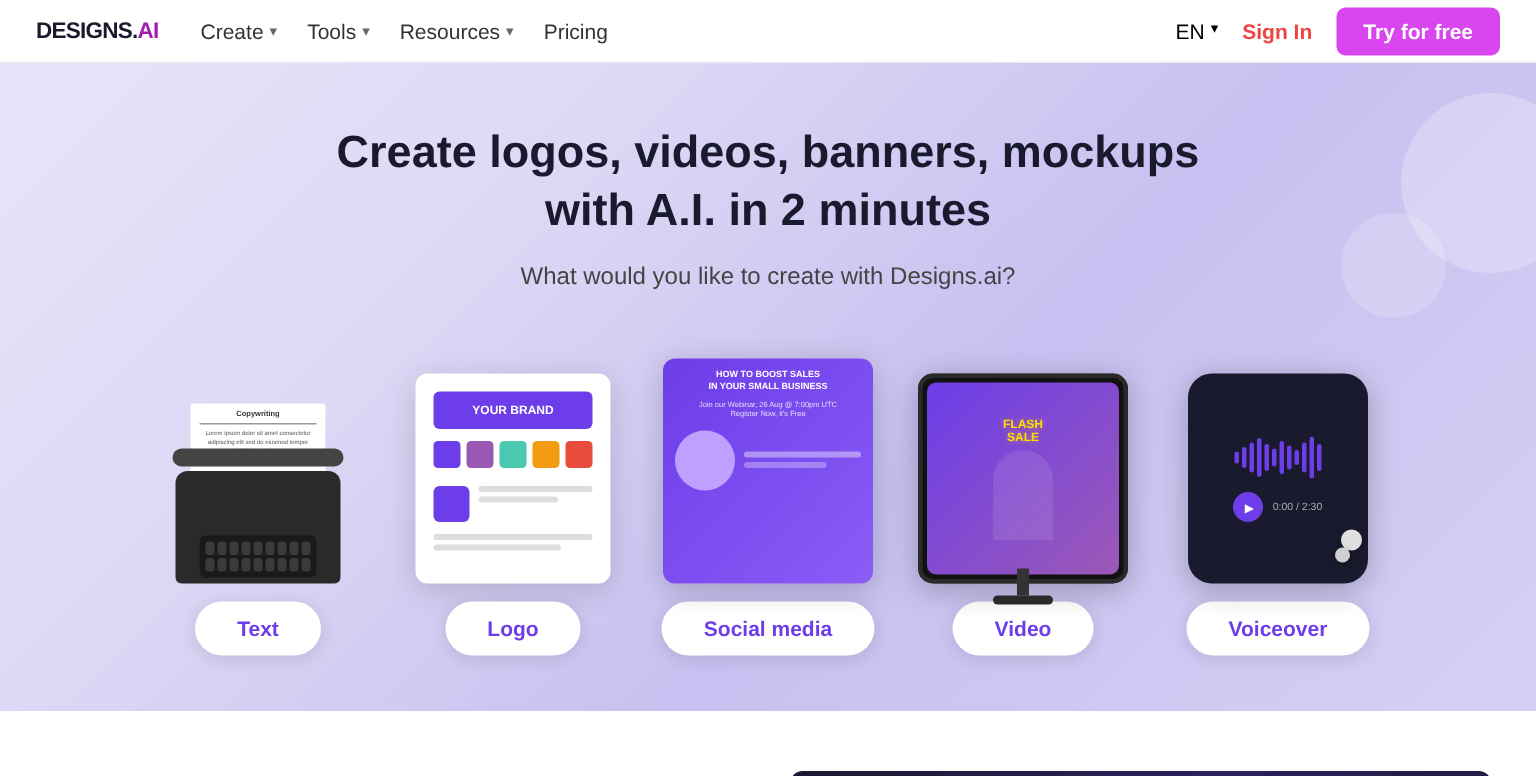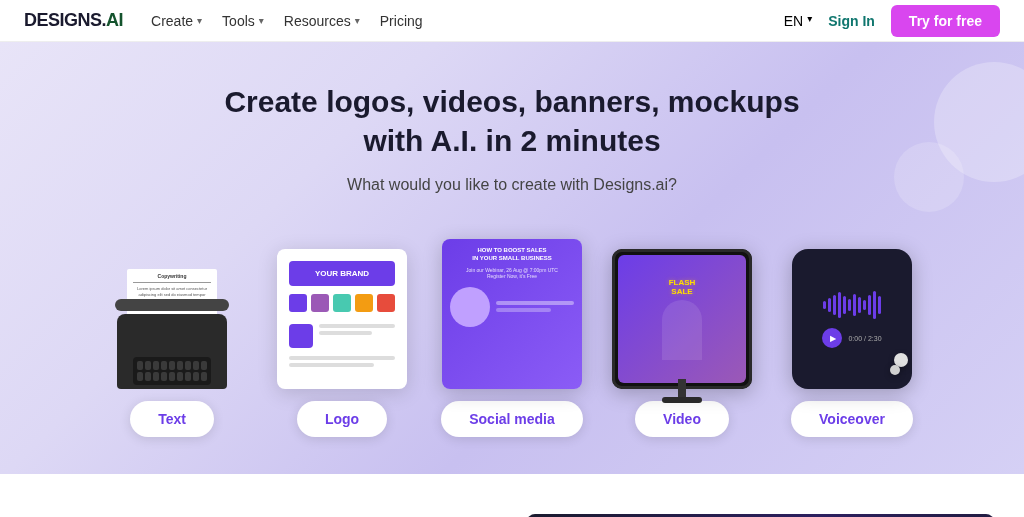--- a/index.html
+++ b/index.html
@@ -11,21 +11,21 @@
       background: #fff; border-bottom: 1px solid #eee; position: relative; z-index: 10;
     }
     .nav-links { display: flex; align-items: center; gap: 20px; flex: 1; }
     .nav-link {
       font-size: 14px; color: #333; cursor: pointer; display: flex; align-items: center; gap: 4px;
       text-decoration: none; font-weight: 500;
     }
     .chevron { font-size: 10px; color: #666; }
     .nav-right { display: flex; align-items: center; gap: 16px; }
     .lang-selector { display: flex; align-items: flex-start; gap: 4px; font-size: 14px; font-weight: 500; cursor: pointer; }
-    .sign-in-btn { font-size: 14px; font-weight: 600; color: #0f766e; cursor: pointer; text-decoration: none; }
+    .sign-in-btn { font-size: 14px; font-weight: 600; color: #ef4444; cursor: pointer; text-decoration: none; }
     .try-btn {
       background: #d946ef; color: #fff; border: none; border-radius: 6px;
       padding: 8px 18px; font-size: 14px; font-weight: 600; cursor: pointer;
     }
 
     
     .hero {
       background: linear-gradient(135deg, #e8e4f8 0%, #ddd8f5 30%, #c8c0f0 60%, #d5d0f5 100%);
       padding: 40px 20px 37px; text-align: center; position: relative; overflow: hidden;
       min-height: 340px;
@@ -203,23 +203,23 @@
     }
     .second-image-inner {
       width: 100%; height: 100%;
       background: linear-gradient(135deg, #1a1a2e 0%, #2d2060 50%, #1a1a2e 100%);
     }
   </style>
 </head>
 <body>
 
 <nav>
-  <div style="display:flex;align-items:flex-end;gap:0;font-weight:900;font-size:18px;color:#1a1a2e;letter-spacing:-0.5px;margin-right:28px;cursor:pointer;">
+  <div style="display:flex;align-items:flex-end;gap:0;font-weight:900;font-size:15px;color:#1a1a2e;letter-spacing:-0.5px;margin-right:28px;cursor:pointer;">
     <span style="font-weight:900;color:#1a1a2e;">DESIGNS.</span>
-      <span style="color:#14532d;font-weight:900;">AI</span>
+      <span style="color:#a21caf;font-weight:900;">AI</span>
   </div>
   <div class="nav-links">
     <a class="nav-link">
       <span>Create</span>
       <span class="chevron">▾</span>
     </a>
     <a class="nav-link">
       <span>Tools</span>
       <span class="chevron">▾</span>
     </a>

